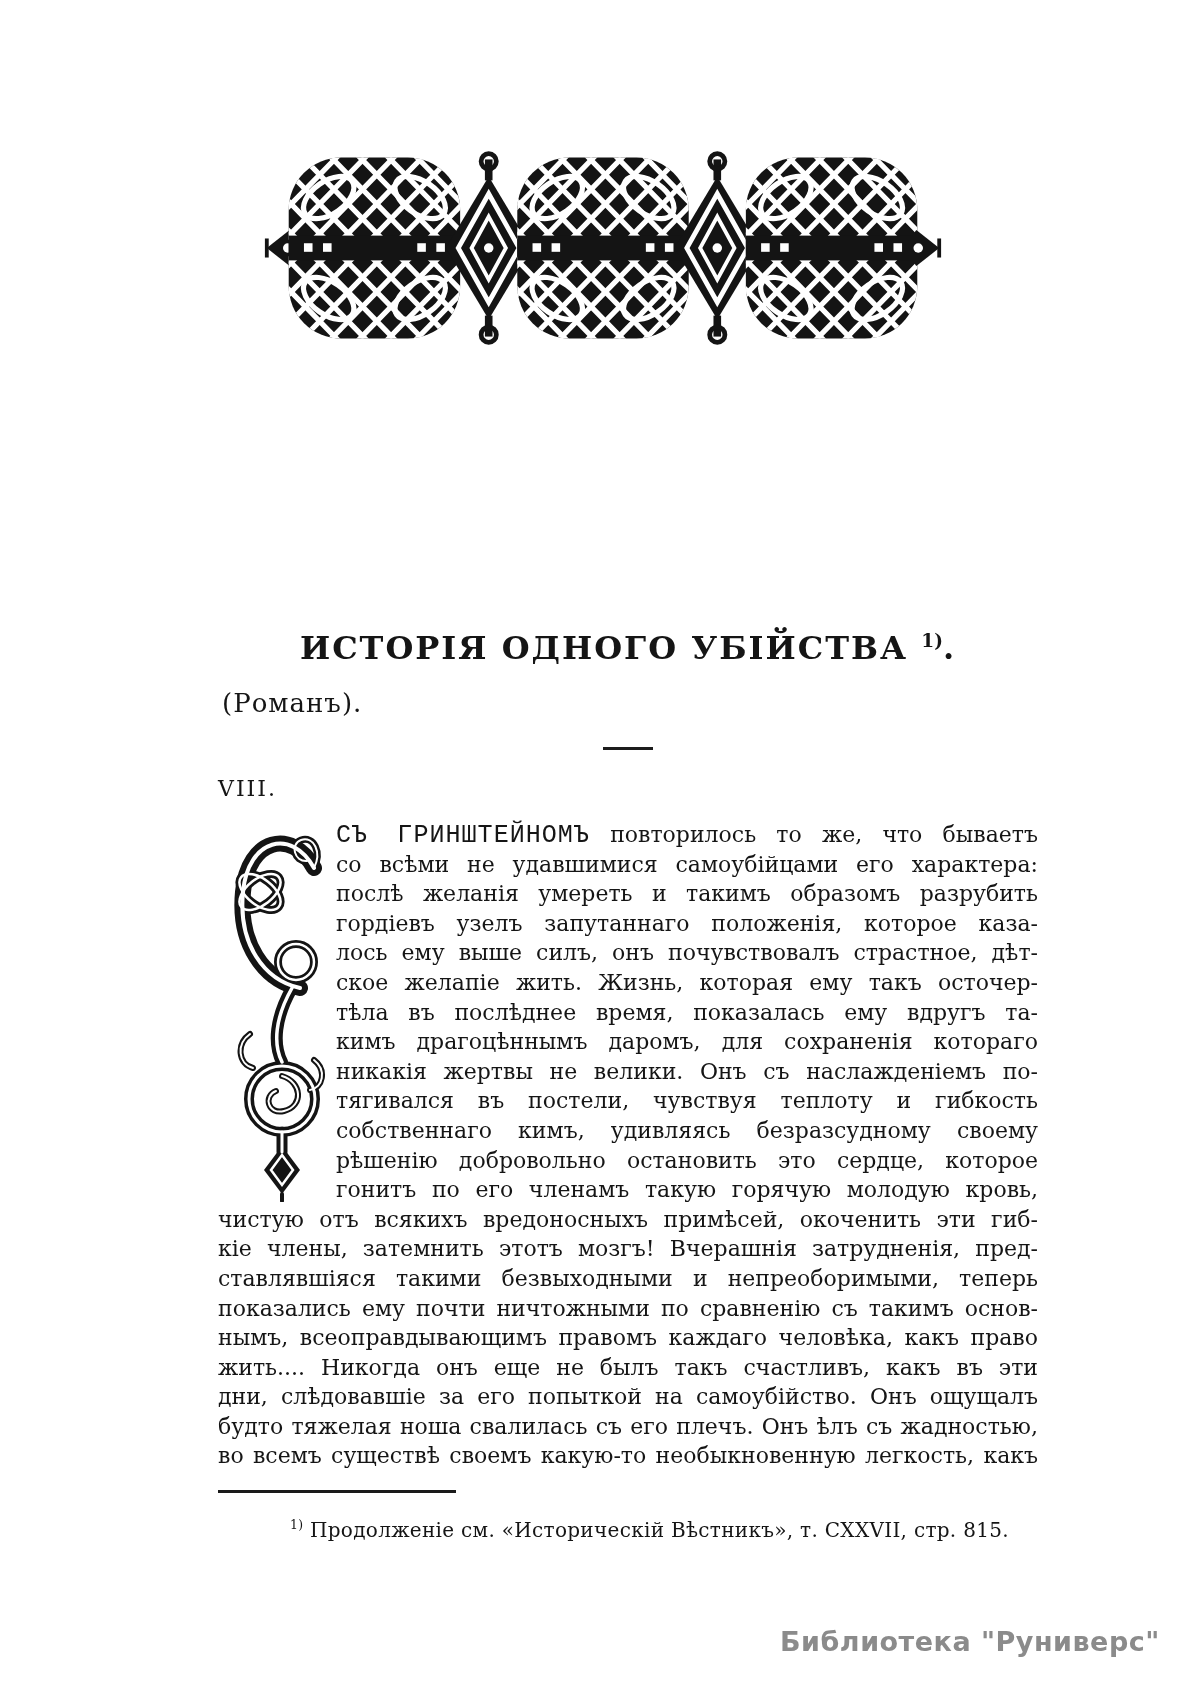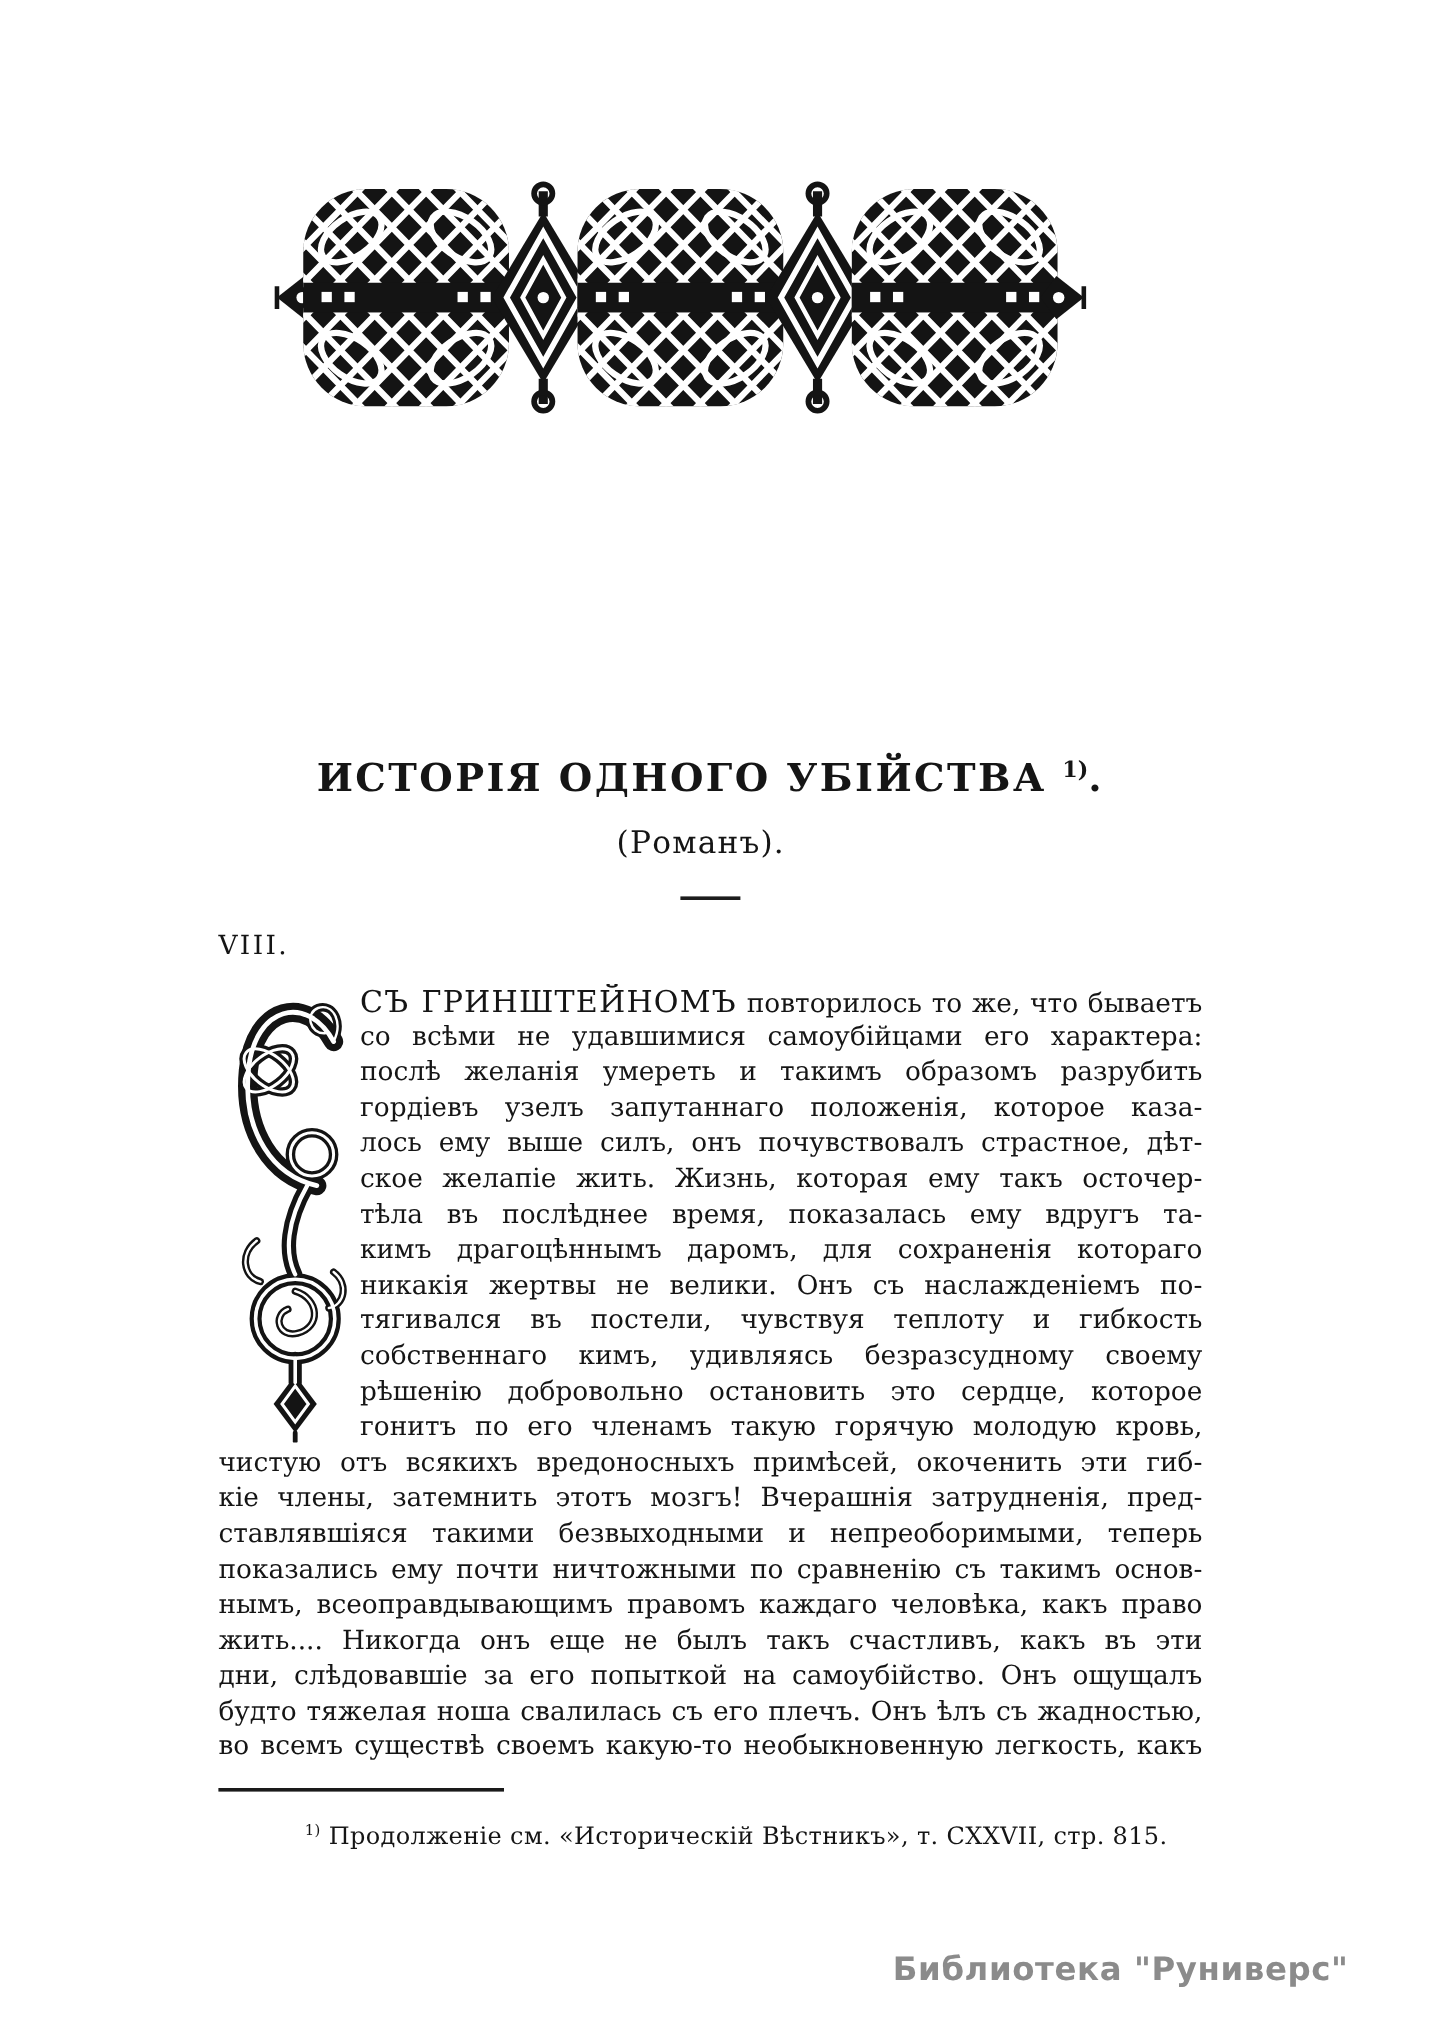--- a/index.html
+++ b/index.html
@@ -4,34 +4,34 @@
 <style>
   html, body { margin:0; padding:0; }
   body {
     width:1200px; height:1694px;
     background:#ffffff;
     font-family:"DejaVu Serif","Liberation Serif",serif;
     color:#151515;
     position:relative;
     overflow:hidden;
   }
-  .page { position:absolute; inset:0; }
+  .page { position:absolute; inset:0;margin-left:36px; }
 
   .ornament-band { position:absolute; left:228px; top:148px; width:678px; height:200px; }
 
   .title {
     position:absolute; left:182px; top:608px; width:820px;
     text-align:center; font-size:32px; letter-spacing:2px;
     white-space:nowrap;
   }
   .title sup { font-size:58%; vertical-align:super; letter-spacing:0; }
 
   .subtitle {
-    position:absolute; left:174px; top:688px; width:820px;
-    text-align:center; font-size:26px; letter-spacing:1px;
+    position:absolute; left:186px; top:688px; width:820px;
+    font-size:26px; letter-spacing:1px;
   }
 
   .mini-rule {
     position:absolute; left:567px; top:747px;
     width:50px; height:3px; background:#1c1c1c;
   }
 
   .chapter {
     position:absolute; left:182px; top:776px; width:820px;
     text-align:left; font-size:22px; letter-spacing:2px;
@@ -43,21 +43,21 @@
   }
   .drop-cap {
     float:left; width:96px; height:380px;
     margin:2px 10px 0 12px;
   }
   .tline {
     text-align:justify;
     text-align-last:justify;
     height:29.6px; overflow:hidden;
   }
-  .lead-caps { font-size:1.14em; letter-spacing:1px; }
+  .lead-caps { font-size:1.14em; letter-spacing:1px;font-family:Liberation Mono, monospace; }
 
   .footnote-rule {
     position:absolute; left:182px; top:1490px;
     width:238px; height:2.5px; background:#1a1a1a;
   }
   .footnote {
     position:absolute; left:182px; top:1517px; width:820px;
     font-size:20px; padding-left:72px; box-sizing:border-box;
     letter-spacing:0.3px;
   }

